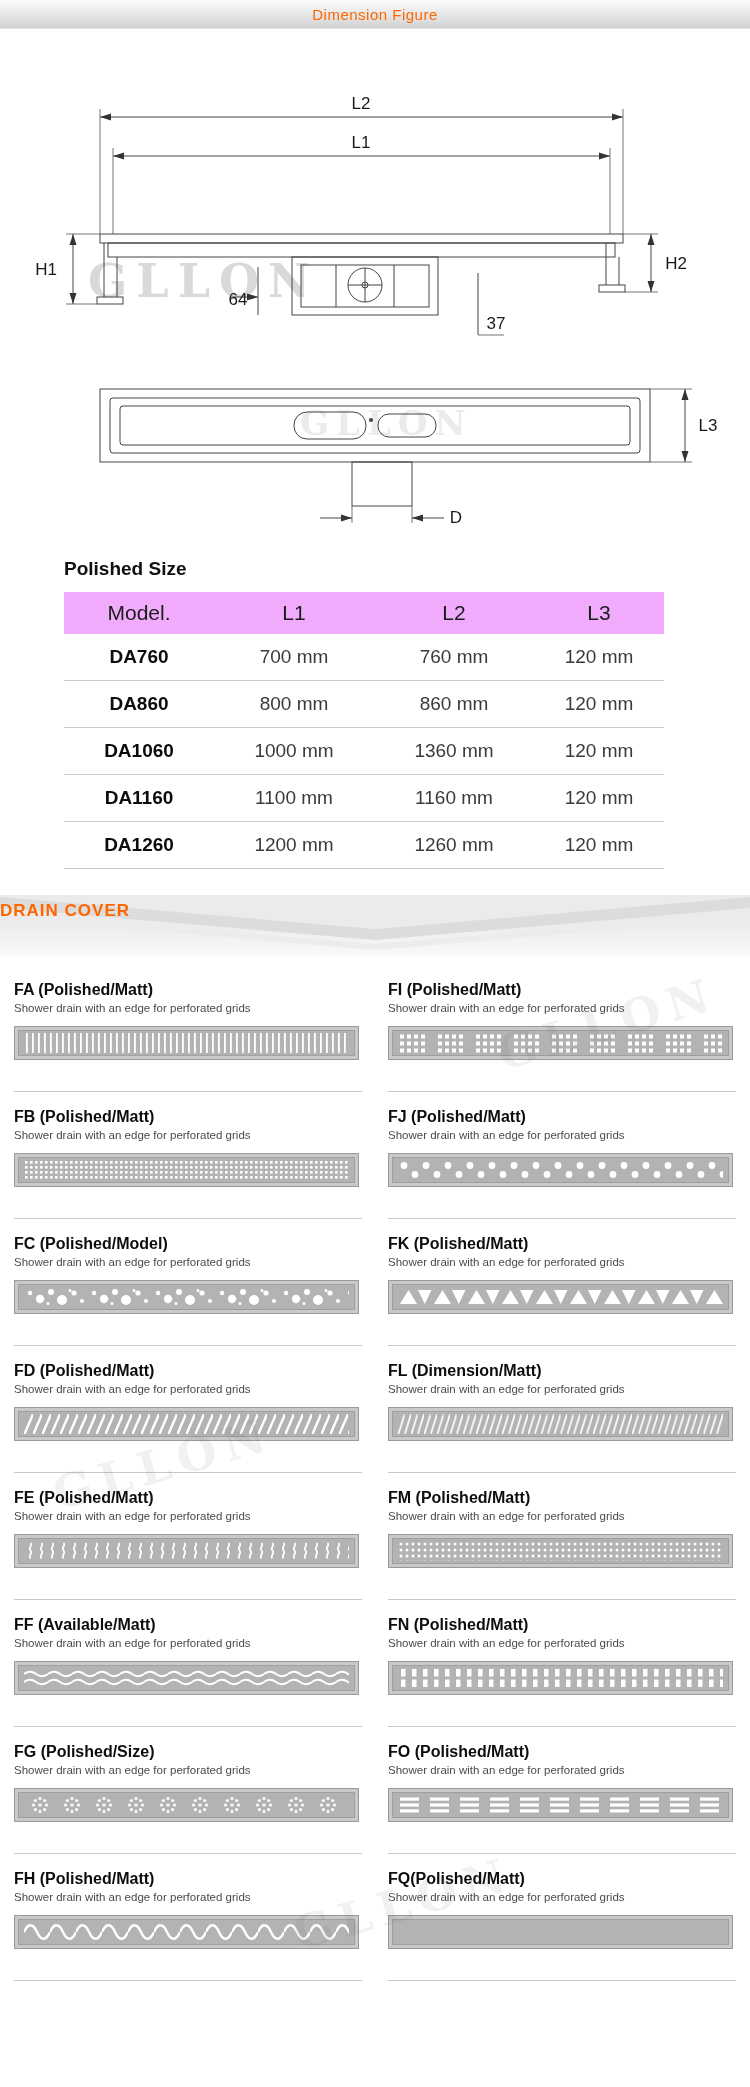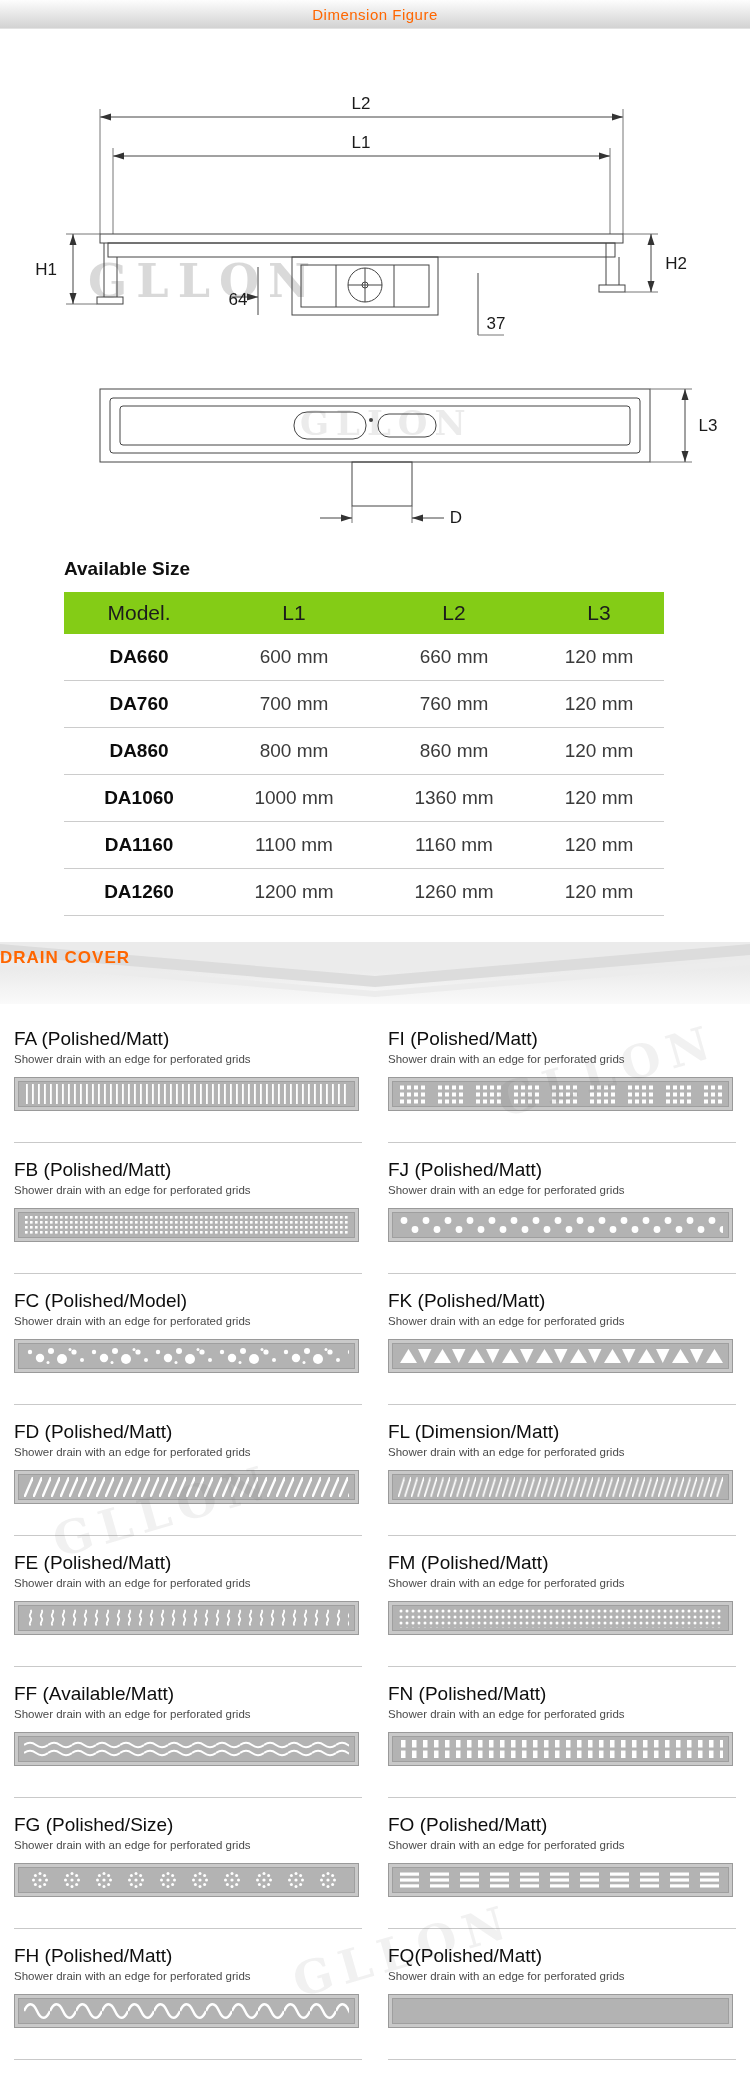--- a/index.html
+++ b/index.html
@@ -25,21 +25,21 @@
 
   
   .drawing { position:relative; height:515px; background:#fff; }
   .drawing svg { display:block; }
 
   
   .sizes { padding:14px 0 26px 64px; }
   .sizes h2 { font-size:19px; font-weight:bold; color:#101010; margin-bottom:12px; }
   table.size { border-collapse:collapse; width:600px; }
   table.size th {
-    background:#84cc16; font-weight:normal; font-size:21px;
+    background:#f0abfc; font-weight:normal; font-size:21px;
     padding:9px 0; color:#1c1c1c; text-align:center;
   }
   table.size th:nth-child(1){width:150px;}
   table.size th:nth-child(2){width:160px;}
   table.size th:nth-child(3){width:160px;}
   table.size th:nth-child(4){width:130px;}
   table.size td {
     font-size:19px; text-align:center; padding:12px 0;
     border-bottom:1px solid #cccccc; color:#3a3a3a;
   }
@@ -56,21 +56,21 @@
     color:var(--accent,#ff6600); font-weight:bold; font-size:17px; letter-spacing:1px;
   }
 
   
   .covers {
     position:relative;
     display:grid; grid-template-columns:1fr 1fr; column-gap:26px;
     padding:8px 14px 6px;
   }
   .cover-cell { padding:16px 0 31px; border-bottom:1px solid #c9c9c9; }
-  .cover-cell .code { font-size:19px; font-weight:normal; color:#0d0d0d; }
+  .cover-cell .code { font-size:16px; font-weight:bold; color:#0d0d0d; }
   .cover-cell .sub { font-size:11.5px; color:#4a4a4a; margin:3px 0 12px; }
   .cover-cell .strip { height:34px; }
   .cover-cell .strip svg { display:block; }
 
   .watermark {
     position:absolute; pointer-events:none;
     font-family:"DejaVu Serif", serif; font-weight:bold;
     color:rgba(80,80,80,0.08); letter-spacing:8px; white-space:nowrap;
   }
   .wm-1 { right:30px;  top:40px;  font-size:46px; transform:rotate(-16deg); }
@@ -169,37 +169,31 @@
         <text x="676" y="240">H2</text>
         <text x="238" y="276">64</text>
         <text x="496" y="300">37</text>
         <text x="708" y="402">L3</text>
         <text x="456" y="494">D</text>
       </g>
     </svg>
   </div>
 
   <div class="sizes">
-    <h2>Available Size</h2>
+    <h2>Polished Size</h2>
     <table class="size">
         <thead>
           <tr>
             <th>Model.</th>
             <th>L1</th>
             <th>L2</th>
             <th>L3</th>
           </tr>
         </thead>
         <tbody>
-          <tr>
-            <td class="model">DA660</td>
-            <td>600 mm</td>
-            <td>660 mm</td>
-            <td>120 mm</td>
-          </tr>
           <tr>
             <td class="model">DA760</td>
             <td>700 mm</td>
             <td>760 mm</td>
             <td>120 mm</td>
           </tr>
           <tr>
             <td class="model">DA860</td>
             <td>800 mm</td>
             <td>860 mm</td>

